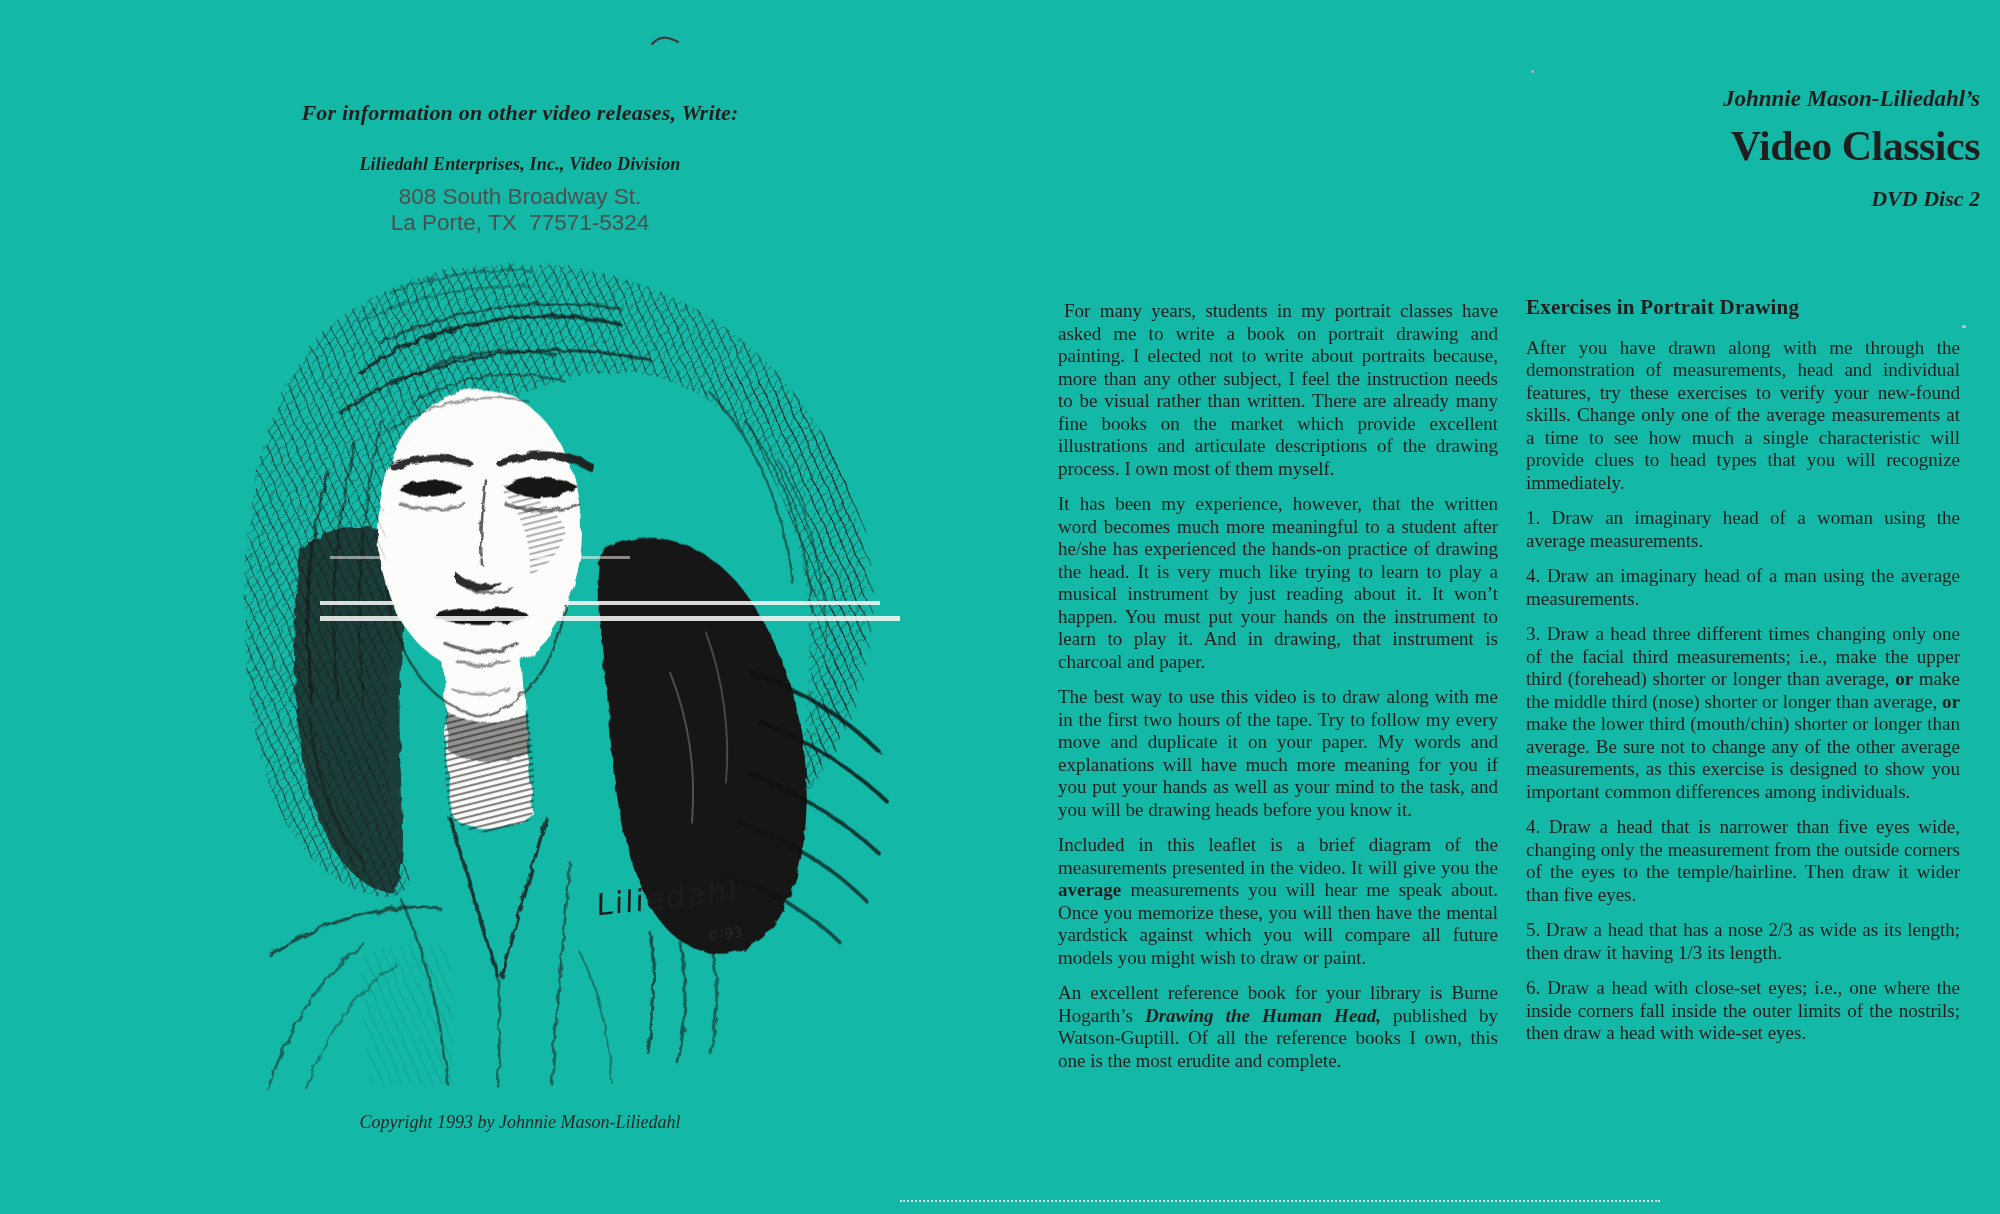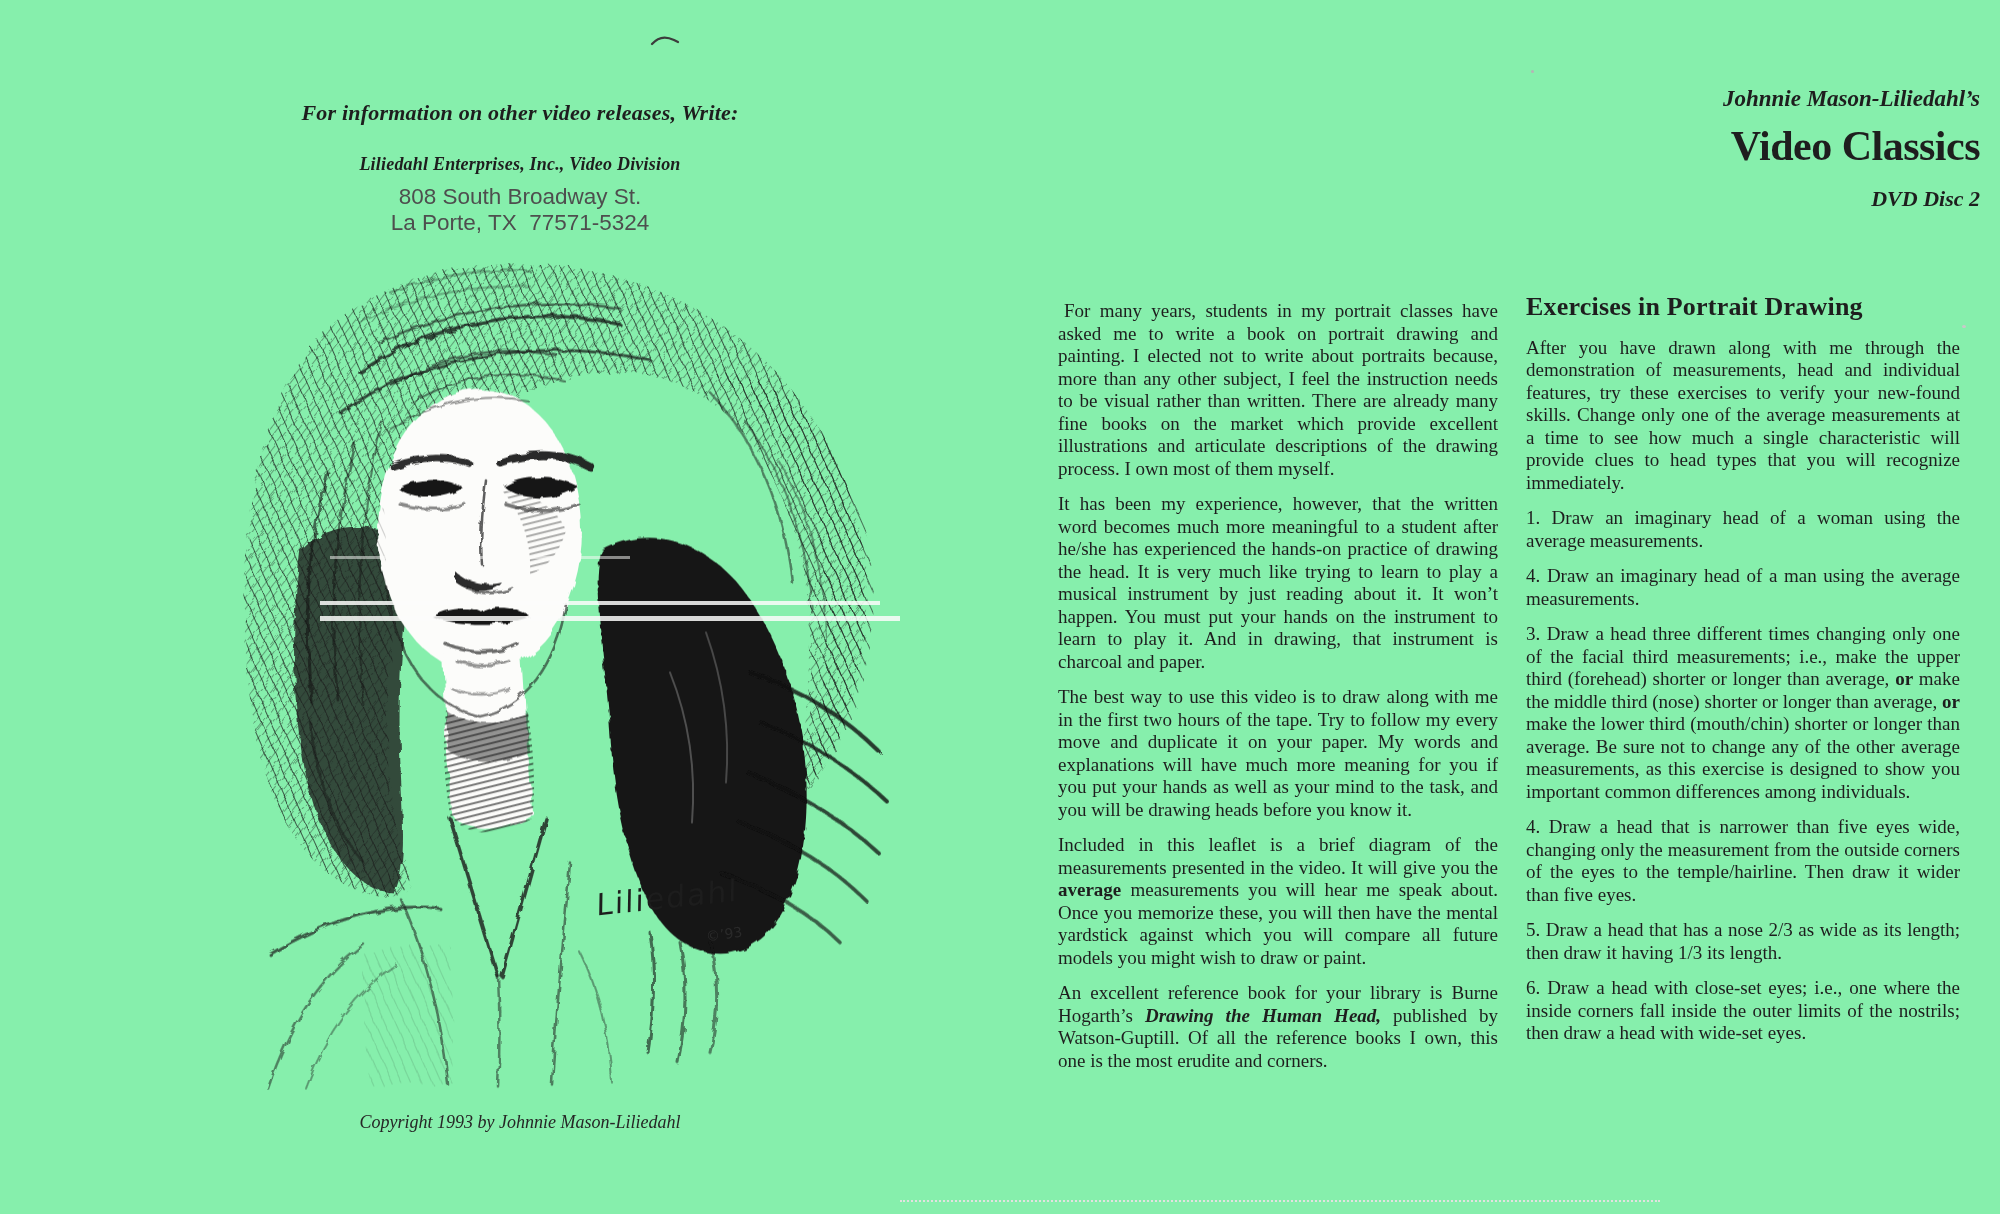--- a/index.html
+++ b/index.html
@@ -1,18 +1,18 @@
 <!DOCTYPE html>
 <html><head>
 <meta charset="utf-8">
 <style>
   html,body{margin:0;padding:0;background:#6e6e6e;}
   .scan{
     position:relative;width:2000px;height:1214px;overflow:hidden;
-    background:#86efac;color:#1e1e1e;
+    background:#14b8a6;color:#1e1e1e;
     font-family:"Liberation Serif",serif;
   }
   .abs{position:absolute;}
   .b{font-weight:700;}
   .i{font-style:italic;}
 
   
   .info{left:150px;top:100px;width:740px;text-align:center;}
   .info-line{font-weight:700;font-style:italic;font-size:22px;letter-spacing:.2px;}
   .company{font-weight:700;font-style:italic;font-size:18px;margin-top:28px;letter-spacing:.2px;}
@@ -30,21 +30,21 @@
   .mast{left:1030px;top:86px;width:950px;text-align:right;}
   .byline{font-size:23px;font-weight:700;font-style:italic;}
   .title{font-size:42px;font-weight:700;line-height:52px;letter-spacing:-0.5px;}
   .title.t1{margin-top:8px;}
   .subtitle{font-size:22px;font-weight:700;font-style:italic;margin-top:14px;}
 
   .colL{left:1058px;top:300px;width:440px;font-size:19px;line-height:22.5px;text-align:justify;}
   .colR{left:1526px;top:294px;width:434px;font-size:19px;line-height:22.5px;text-align:justify;}
   .colL p,.colR p{margin:0 0 13px 0;}
   .colL p.first{text-indent:6px;}
-  .colR h2{font-size:26px;font-weight:700;margin:2px 0 18px 0;text-align:left;letter-spacing:.2px;}
+  .colR h2{font-size:21px;font-weight:700;margin:2px 0 18px 0;text-align:left;letter-spacing:.2px;}
 
   
   .streak{background:rgba(252,252,250,.85);}
   .speck-dot{border-radius:50%;}
   .dotted-row{border-top:2px dotted #e2e2e0;height:0;}
 </style>
 </head>
 <body>
 
 <div class="scan">
@@ -185,21 +185,21 @@
     <div class="byline">Johnnie Mason-Liliedahl’s</div>
     <div class="title t1">Video Classics</div>
     <div class="subtitle">DVD Disc 2</div>
   </div>
 
   <div class="abs colL">
     <p class="first"><span>For many years, students in my portrait classes have asked me to write a book on portrait drawing and painting. I elected not to write about portraits because, more than any other subject, I feel the instruction needs to be visual rather than written. There are already many fine books on the market which provide excellent illustrations and articulate descriptions of the drawing process. I own most of them myself.</span></p>
     <p><span>It has been my experience, however, that the written word becomes much more meaningful to a student after he/she has experienced the hands-on practice of drawing the head. It is very much like trying to learn to play a musical instrument by just reading about it. It won’t happen. You must put your hands on the instrument to learn to play it. And in drawing, that instrument is charcoal and paper.</span></p>
     <p><span>The best way to use this video is to draw along with me in the first two hours of the tape. Try to follow my every move and duplicate it on your paper. My words and explanations will have much more meaning for you if you put your hands as well as your mind to the task, and you will be drawing heads before you know it.</span></p>
     <p><span>Included in this leaflet is a brief diagram of the measurements presented in the video. It will give you the </span><span class="b">average</span><span> measurements you will hear me speak about. Once you memorize these, you will then have the mental yardstick against which you will compare all future models you might wish to draw or paint.</span></p>
-    <p><span>An excellent reference book for your library is Burne Hogarth’s </span><span class="b i">Drawing the Human Head,</span><span> published by Watson-Guptill. Of all the reference books I own, this one is the most erudite and corners.</span></p>
+    <p><span>An excellent reference book for your library is Burne Hogarth’s </span><span class="b i">Drawing the Human Head,</span><span> published by Watson-Guptill. Of all the reference books I own, this one is the most erudite and complete.</span></p>
   </div>
 
   <div class="abs colR">
     <h2>Exercises in Portrait Drawing</h2>
     <p><span>After you have drawn along with me through the demonstration of measurements, head and individual features, try these exercises to verify your new-found skills. Change only one of the average measurements at a time to see how much a single characteristic will provide clues to head types that you will recognize immediately.</span></p>
     <p><span>1. Draw an imaginary head of a woman using the average measurements.</span></p>
     <p><span>4. Draw an imaginary head of a man using the average measurements.</span></p>
     <p><span>3. Draw a head three different times changing only one of the facial third measurements; i.e., make the upper third (forehead) shorter or longer than average, </span><span class="b">or</span><span> make the middle third (nose) shorter or longer than average, </span><span class="b">or</span><span> make the lower third (mouth/chin) shorter or longer than average. Be sure not to change any of the other average measurements, as this exercise is designed to show you important common differences among individuals.</span></p>
     <p><span>4. Draw a head that is narrower than five eyes wide, changing only the measurement from the outside corners of the eyes to the temple/hairline. Then draw it wider than five eyes.</span></p>
     <p><span>5. Draw a head that has a nose 2/3 as wide as its length; then draw it having 1/3 its length.</span></p>

